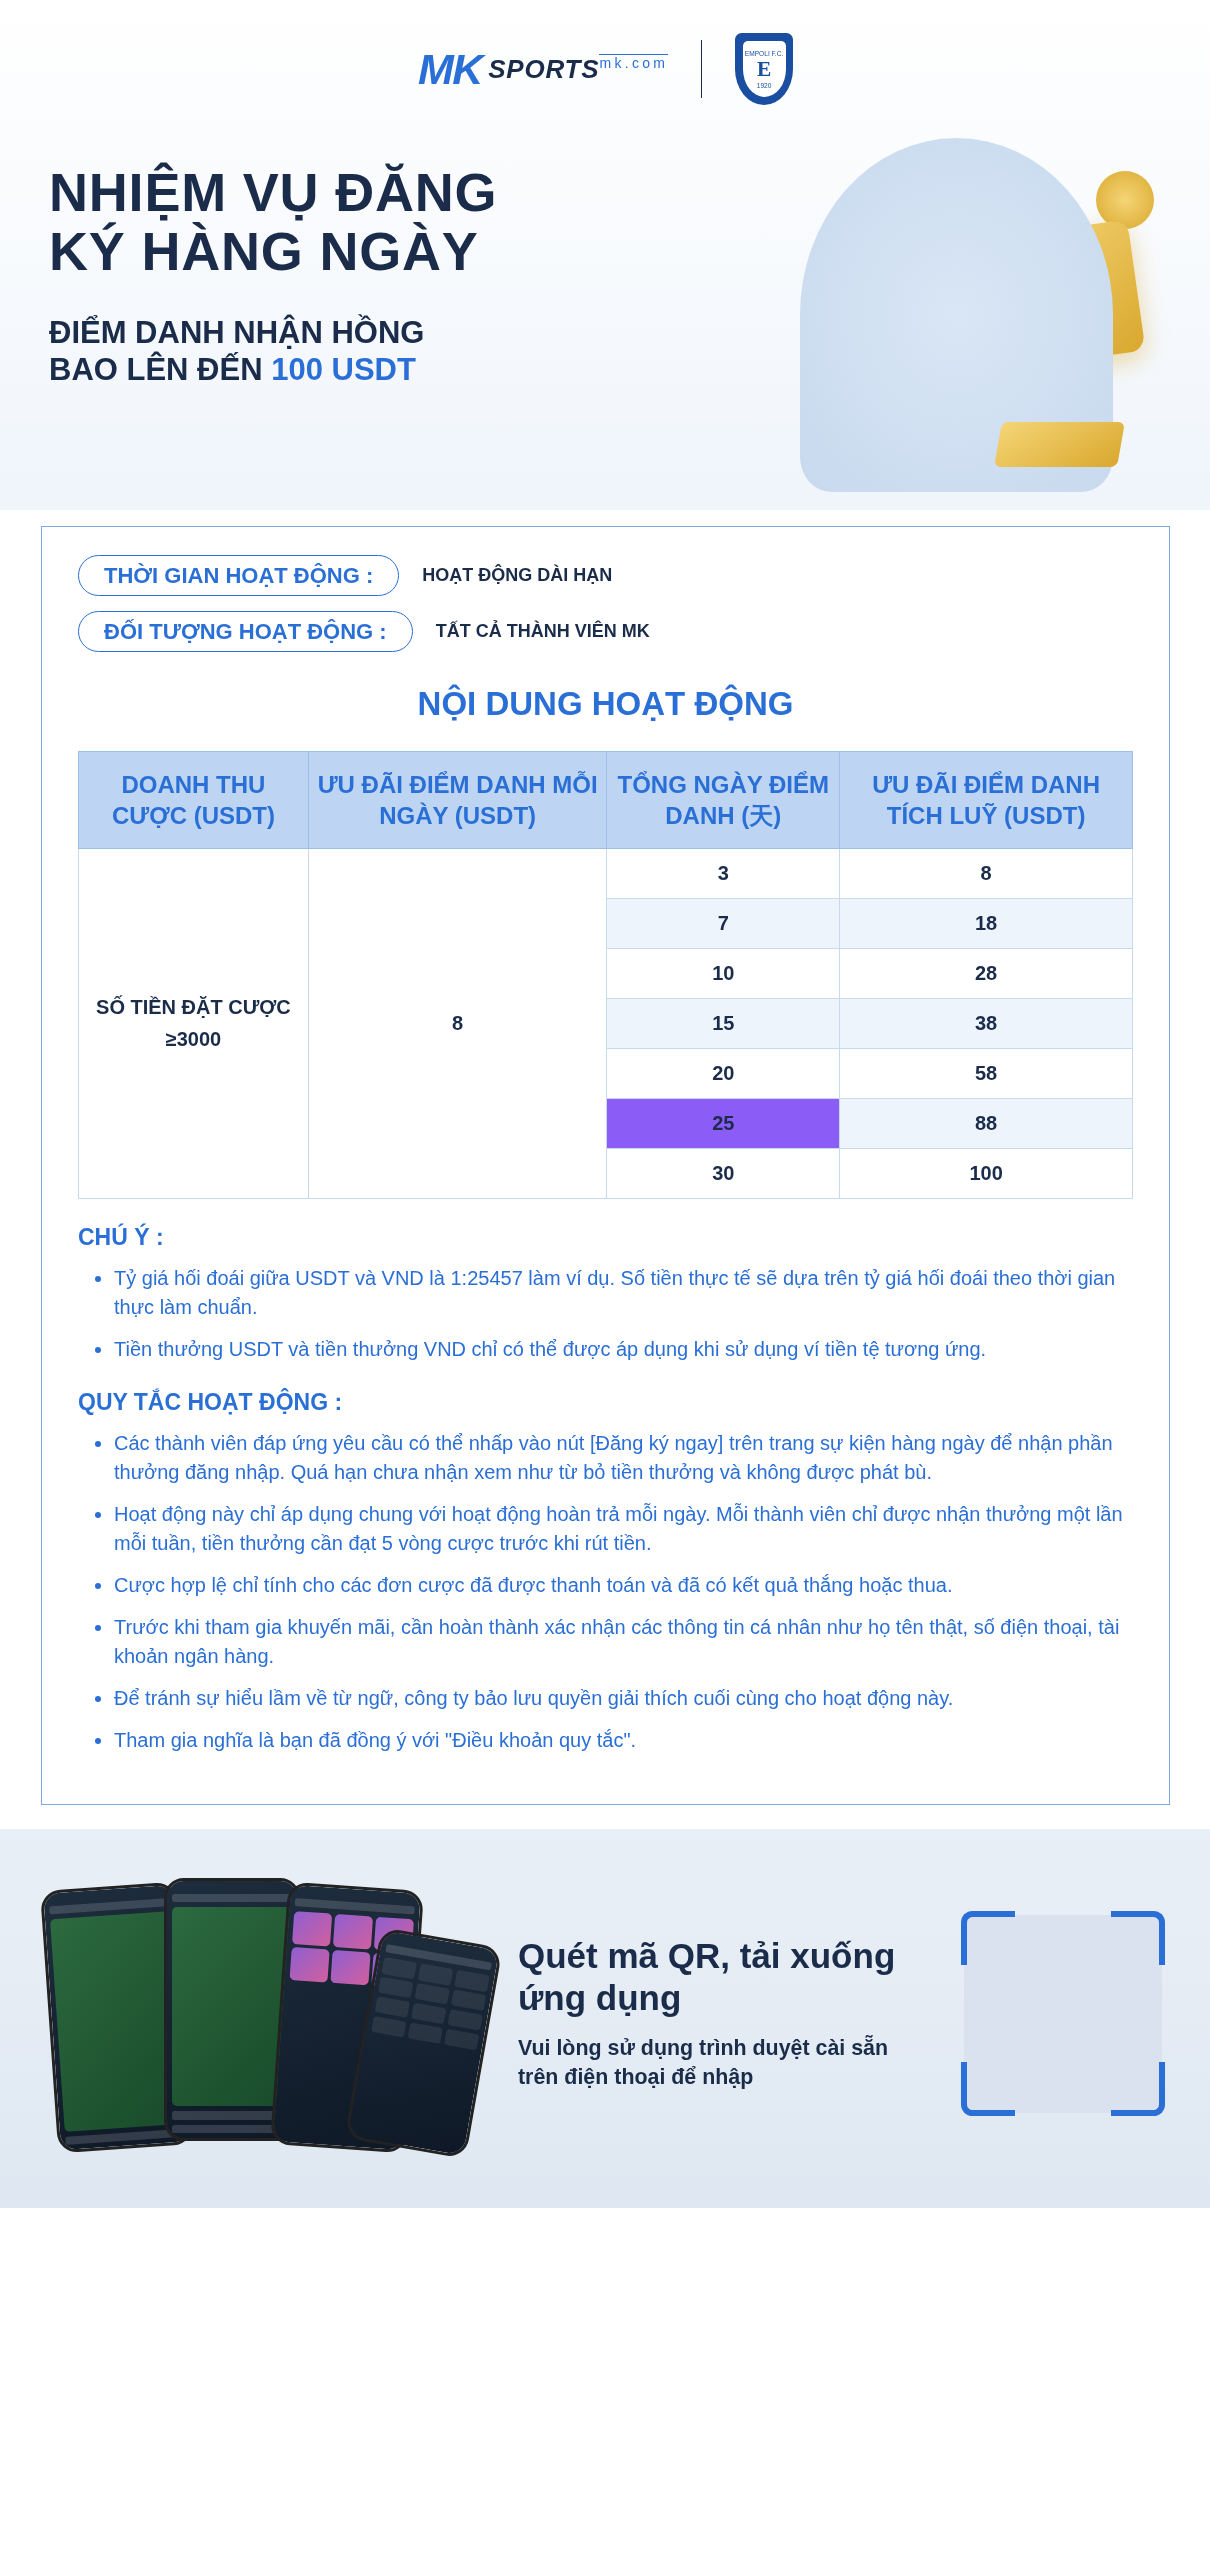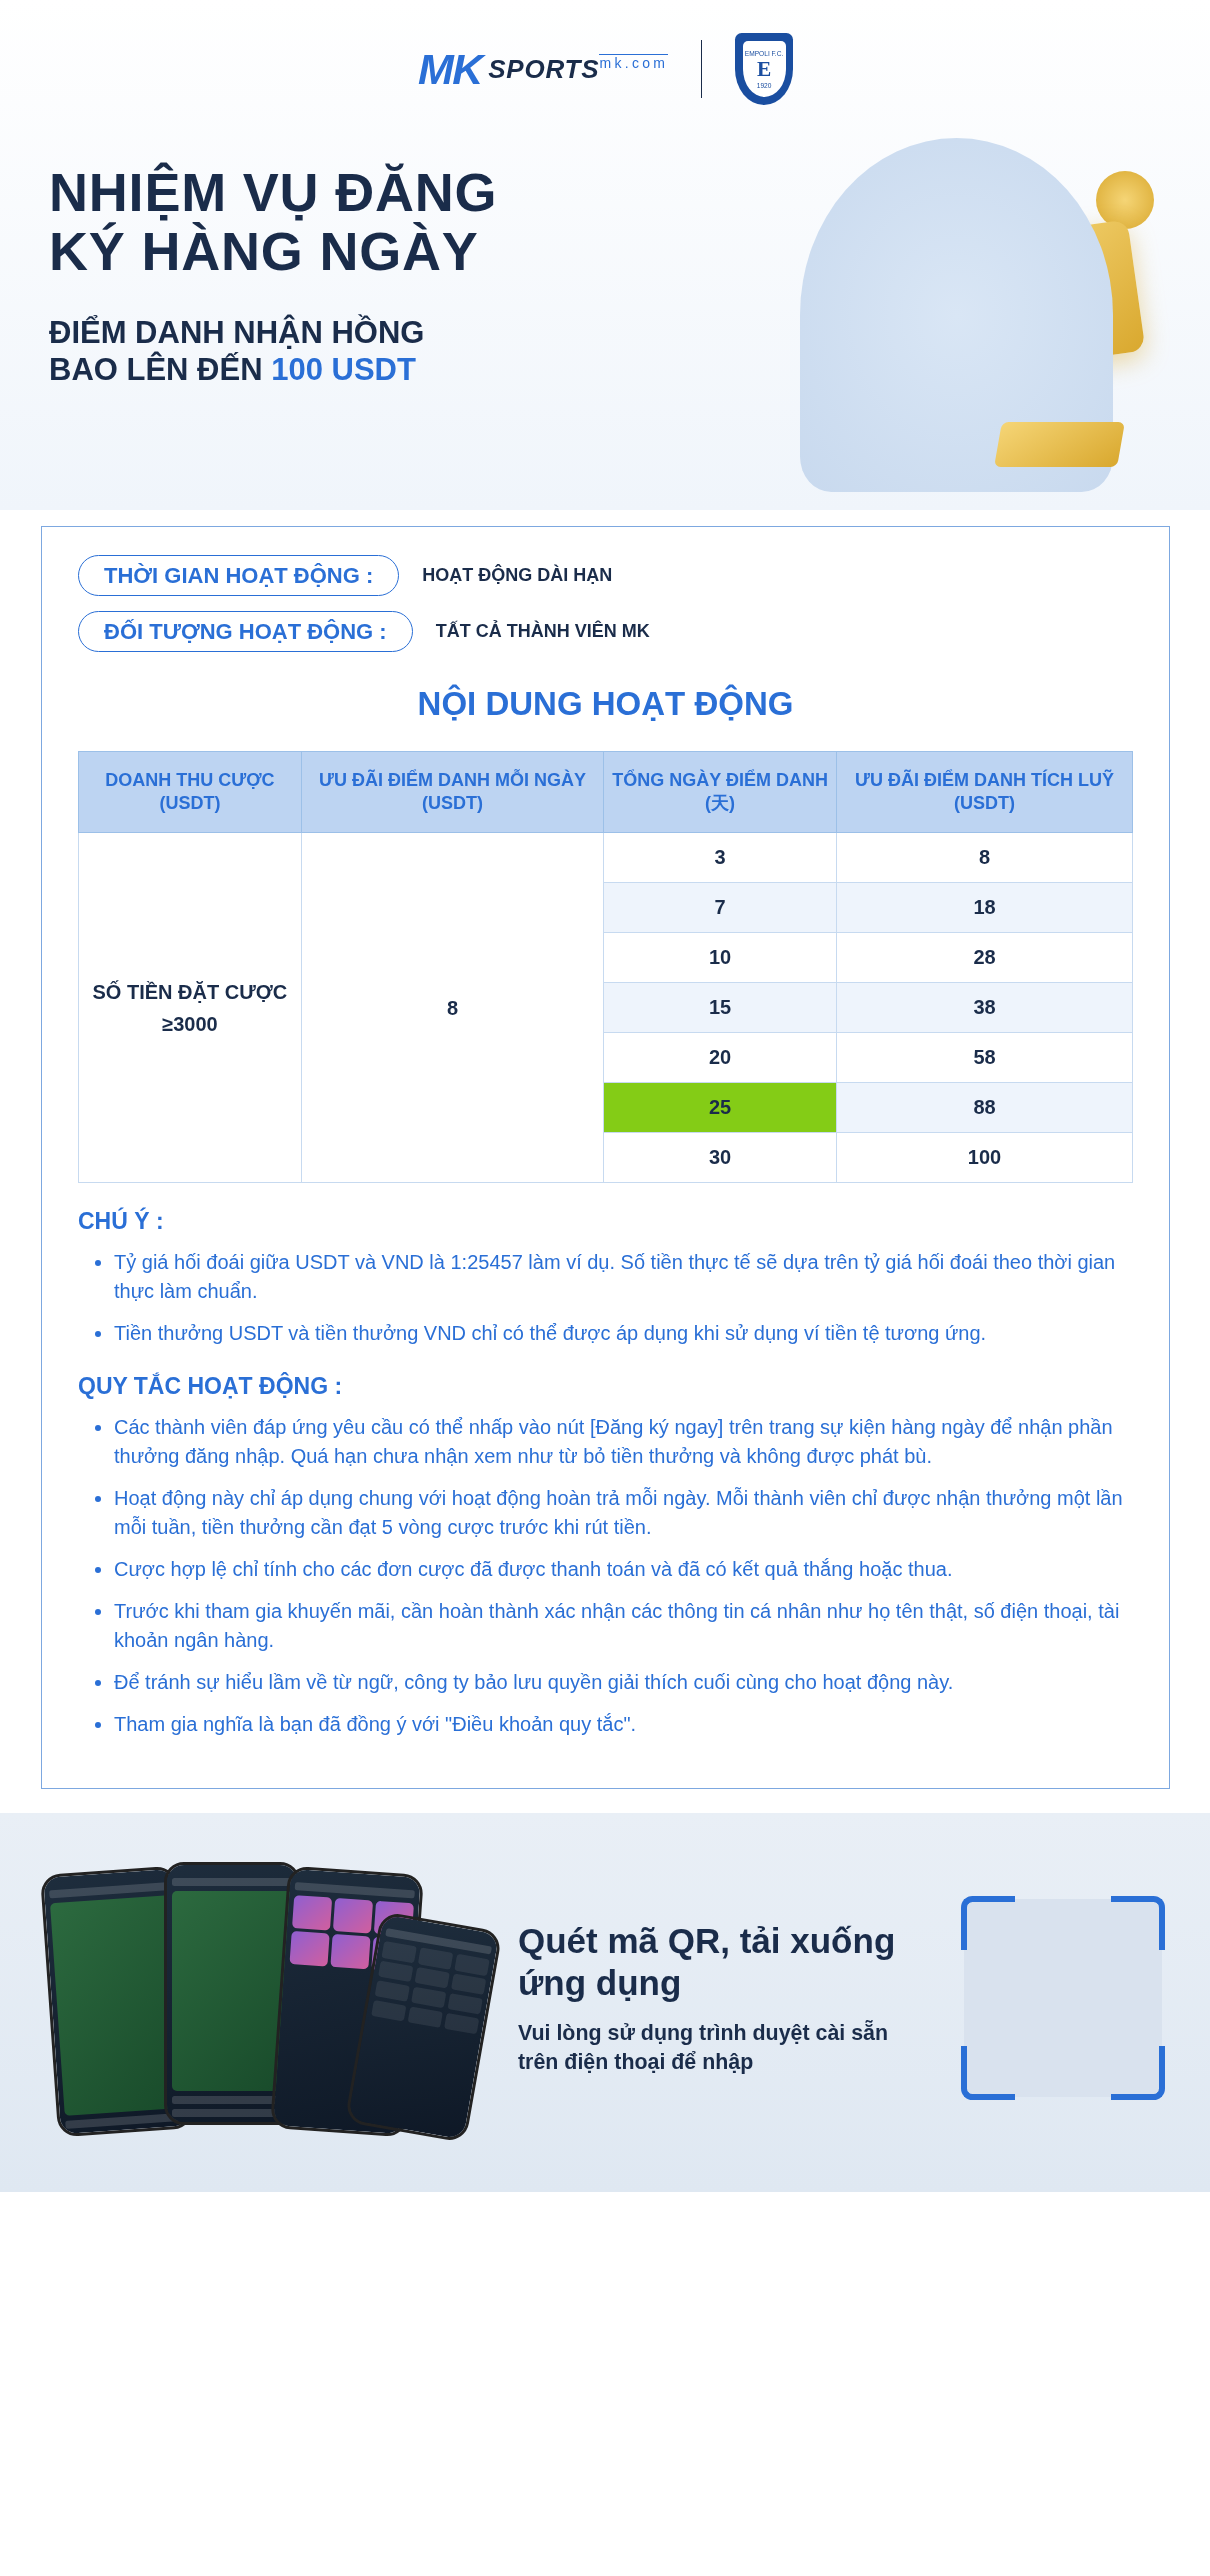--- a/index.html
+++ b/index.html
@@ -194,21 +194,21 @@
     margin: 33px 0 28px;
   }
   table.bonus {
     width: 100%;
     border-collapse: collapse;
   }
   table.bonus th {
     background: #bdd4f2;
     color: #2a6fd6;
     font-weight: 800;
-    font-size: 18px;
+    font-size: 24px;
     padding: 16.5px 8.2px;
     border: 0.8px solid #9cc0e8;
     text-align: center;
     line-height: 1.3;
   }
   table.bonus td {
     border: 0.8px solid #c7daf0;
     text-align: center;
     padding: 13px 8.2px;
     color: #1a2c4a;
@@ -399,21 +399,21 @@
         </tr>
         <tr>
           <td class="striped" style="background: rgb(238, 244, 252);">15</td>
           <td class="striped" style="background: rgb(238, 244, 252);">38</td>
         </tr>
         <tr>
           <td class="striped">20</td>
           <td class="striped">58</td>
         </tr>
         <tr>
-          <td class="striped" style="background: #84cc16;">25</td>
+          <td class="striped" style="background: #8b5cf6;">25</td>
           <td class="striped" style="background: rgb(238, 244, 252);">88</td>
         </tr>
         <tr>
           <td class="striped">30</td>
           <td class="striped">100</td>
         </tr>
       </tbody>
   </table>
 
   <div class="note-heading">CHÚ Ý :</div>

